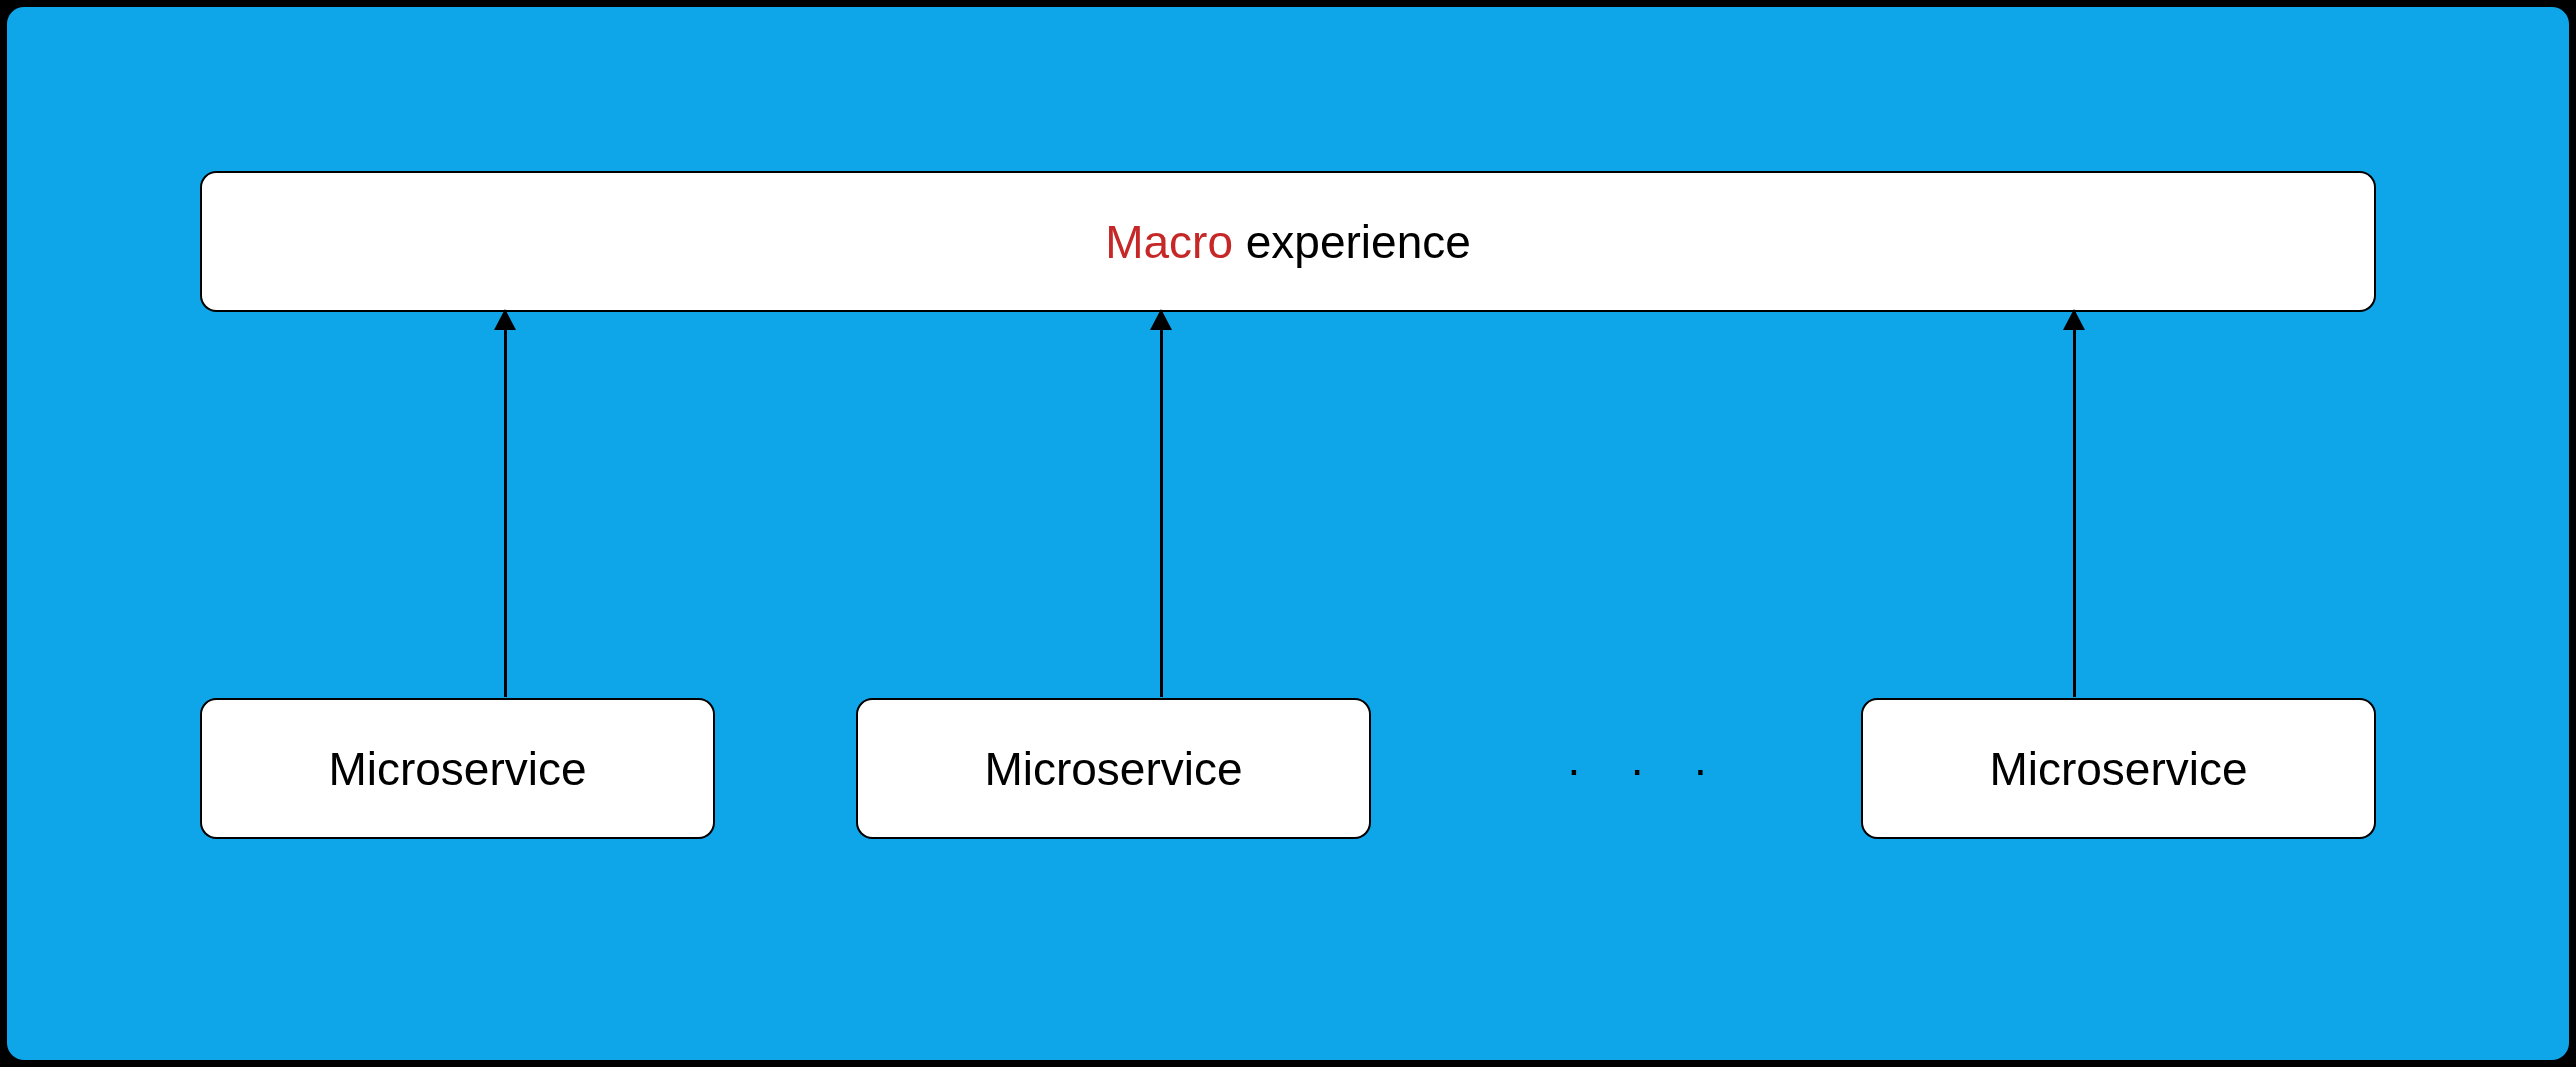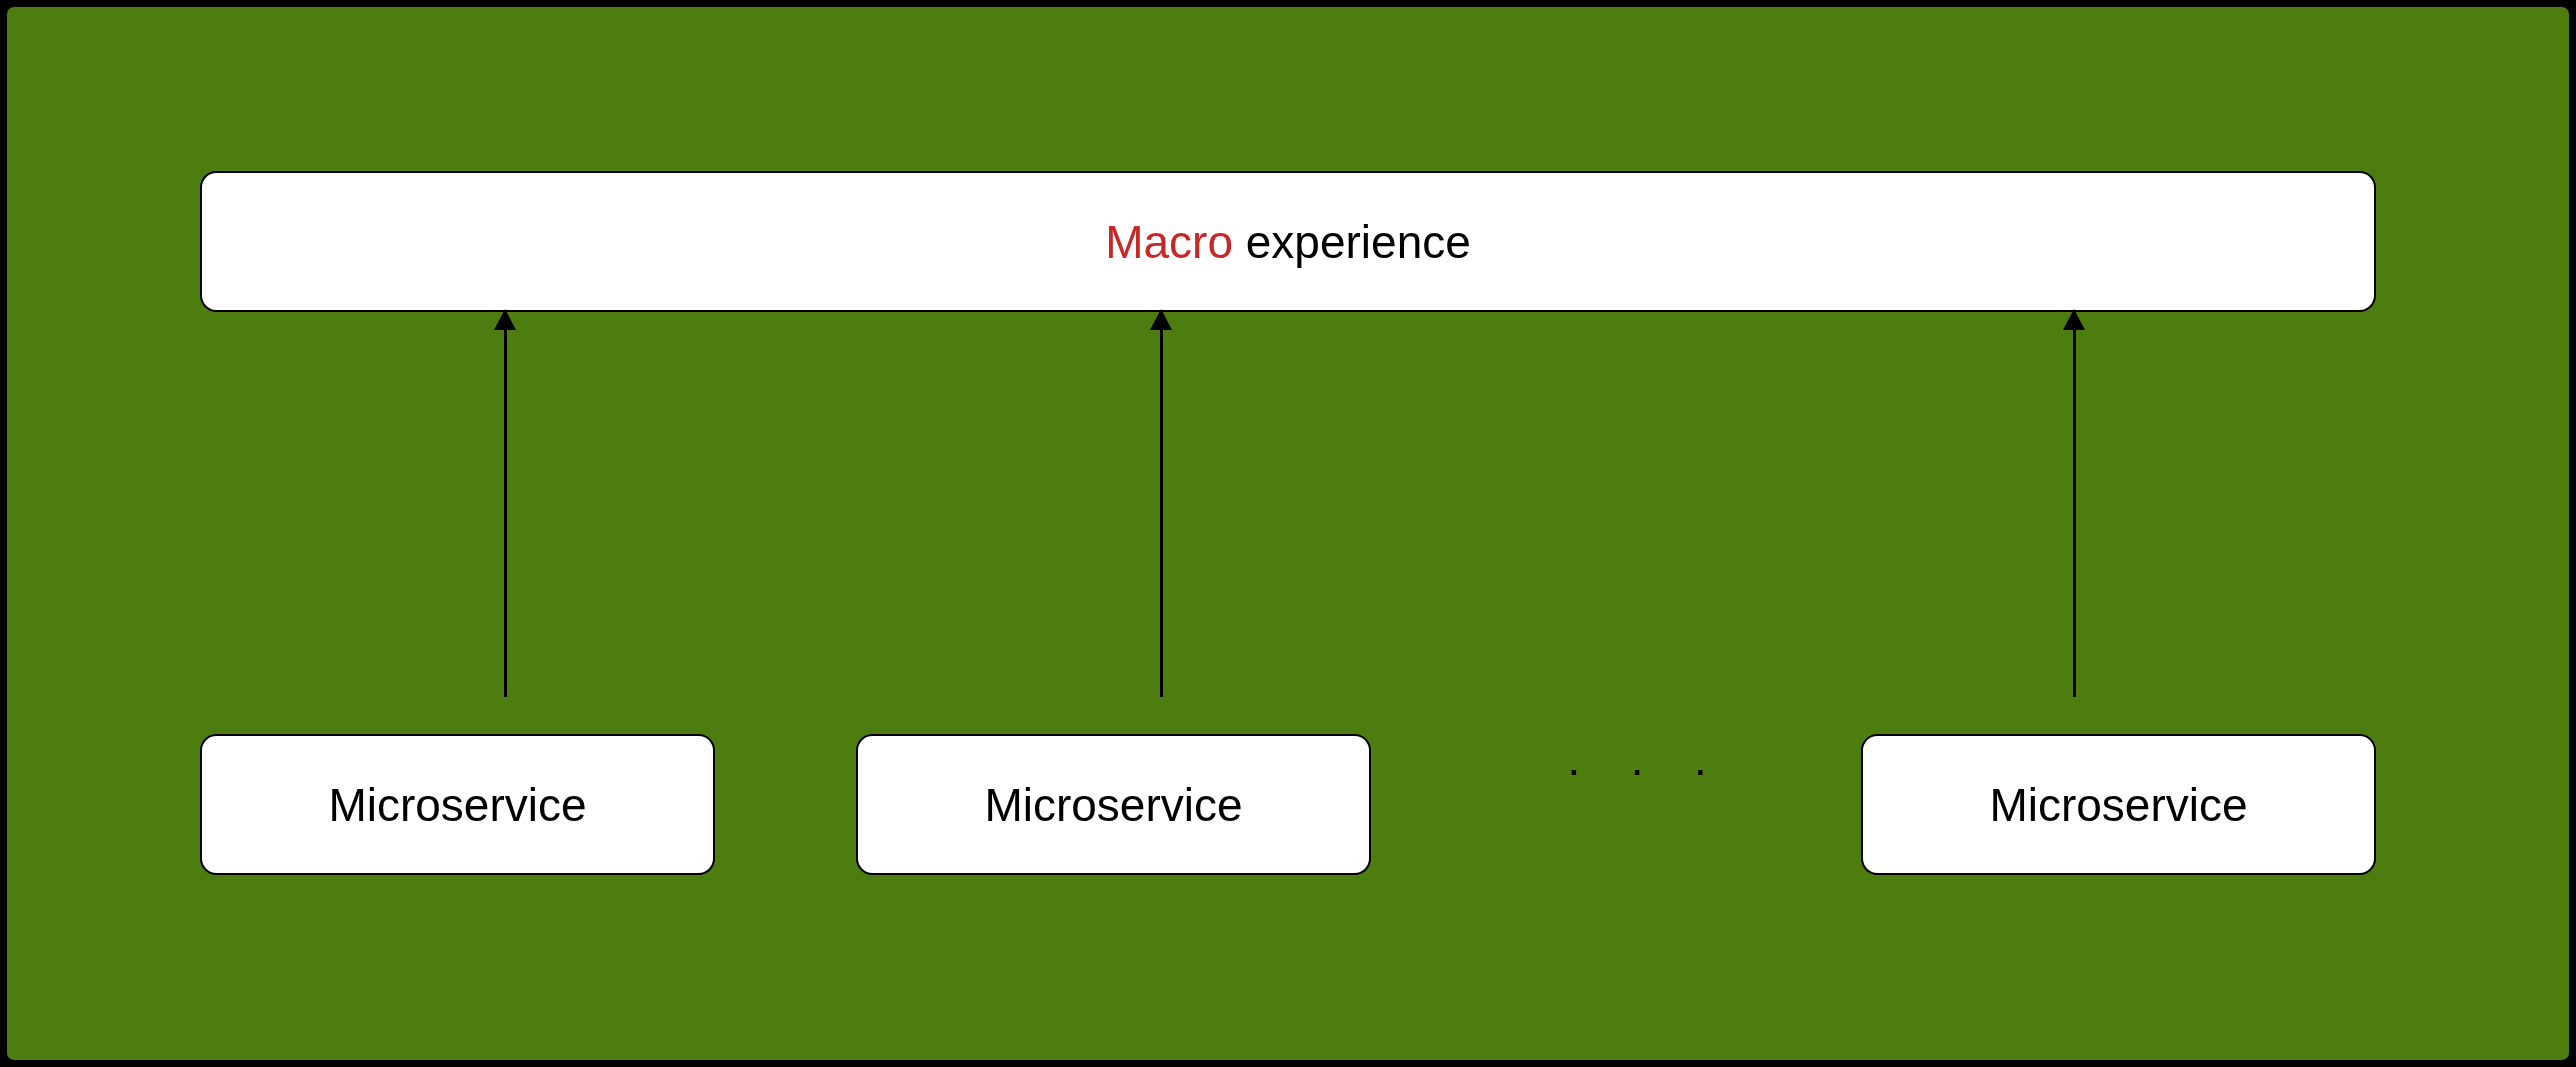--- a/index.html
+++ b/index.html
@@ -11,22 +11,22 @@
       width: 2576px;
       height: 1068px;
       background: #000;
     }
     .frame {
       position: absolute;
       top: 7px;
       left: 7px;
       right: 7px;
       bottom: 7px;
-      background: #4d7c0f;
-      border-radius: 7px;
+      background: #0ea5e9;
+      border-radius: 17px;
     }
     .box {
       position: absolute;
       background: #fff;
       border: 2.9px solid #000;
       border-radius: 16.4px;
       display: flex;
       align-items: center;
       justify-content: center;
       font-family: -apple-system, "Segoe UI", "Helvetica Neue", Arial, sans-serif;
@@ -37,21 +37,20 @@
     .macro-box {
       top: 164px;
       left: 193px;
       right: 193px;
       height: 141px;
     }
     .micro-box {
       top: 691px;
       width: 515px;
       height: 141px;
-      margin-top: 36px;
     }
     .micro1 { left: 193px; }
     .micro2 { left: 849px; }
     .micro3 { right: 193px; }
     .ellipsis {
       position: absolute;
       top: 691px;
       height: 141px;
       left: 1522px;
       width: 234px;

